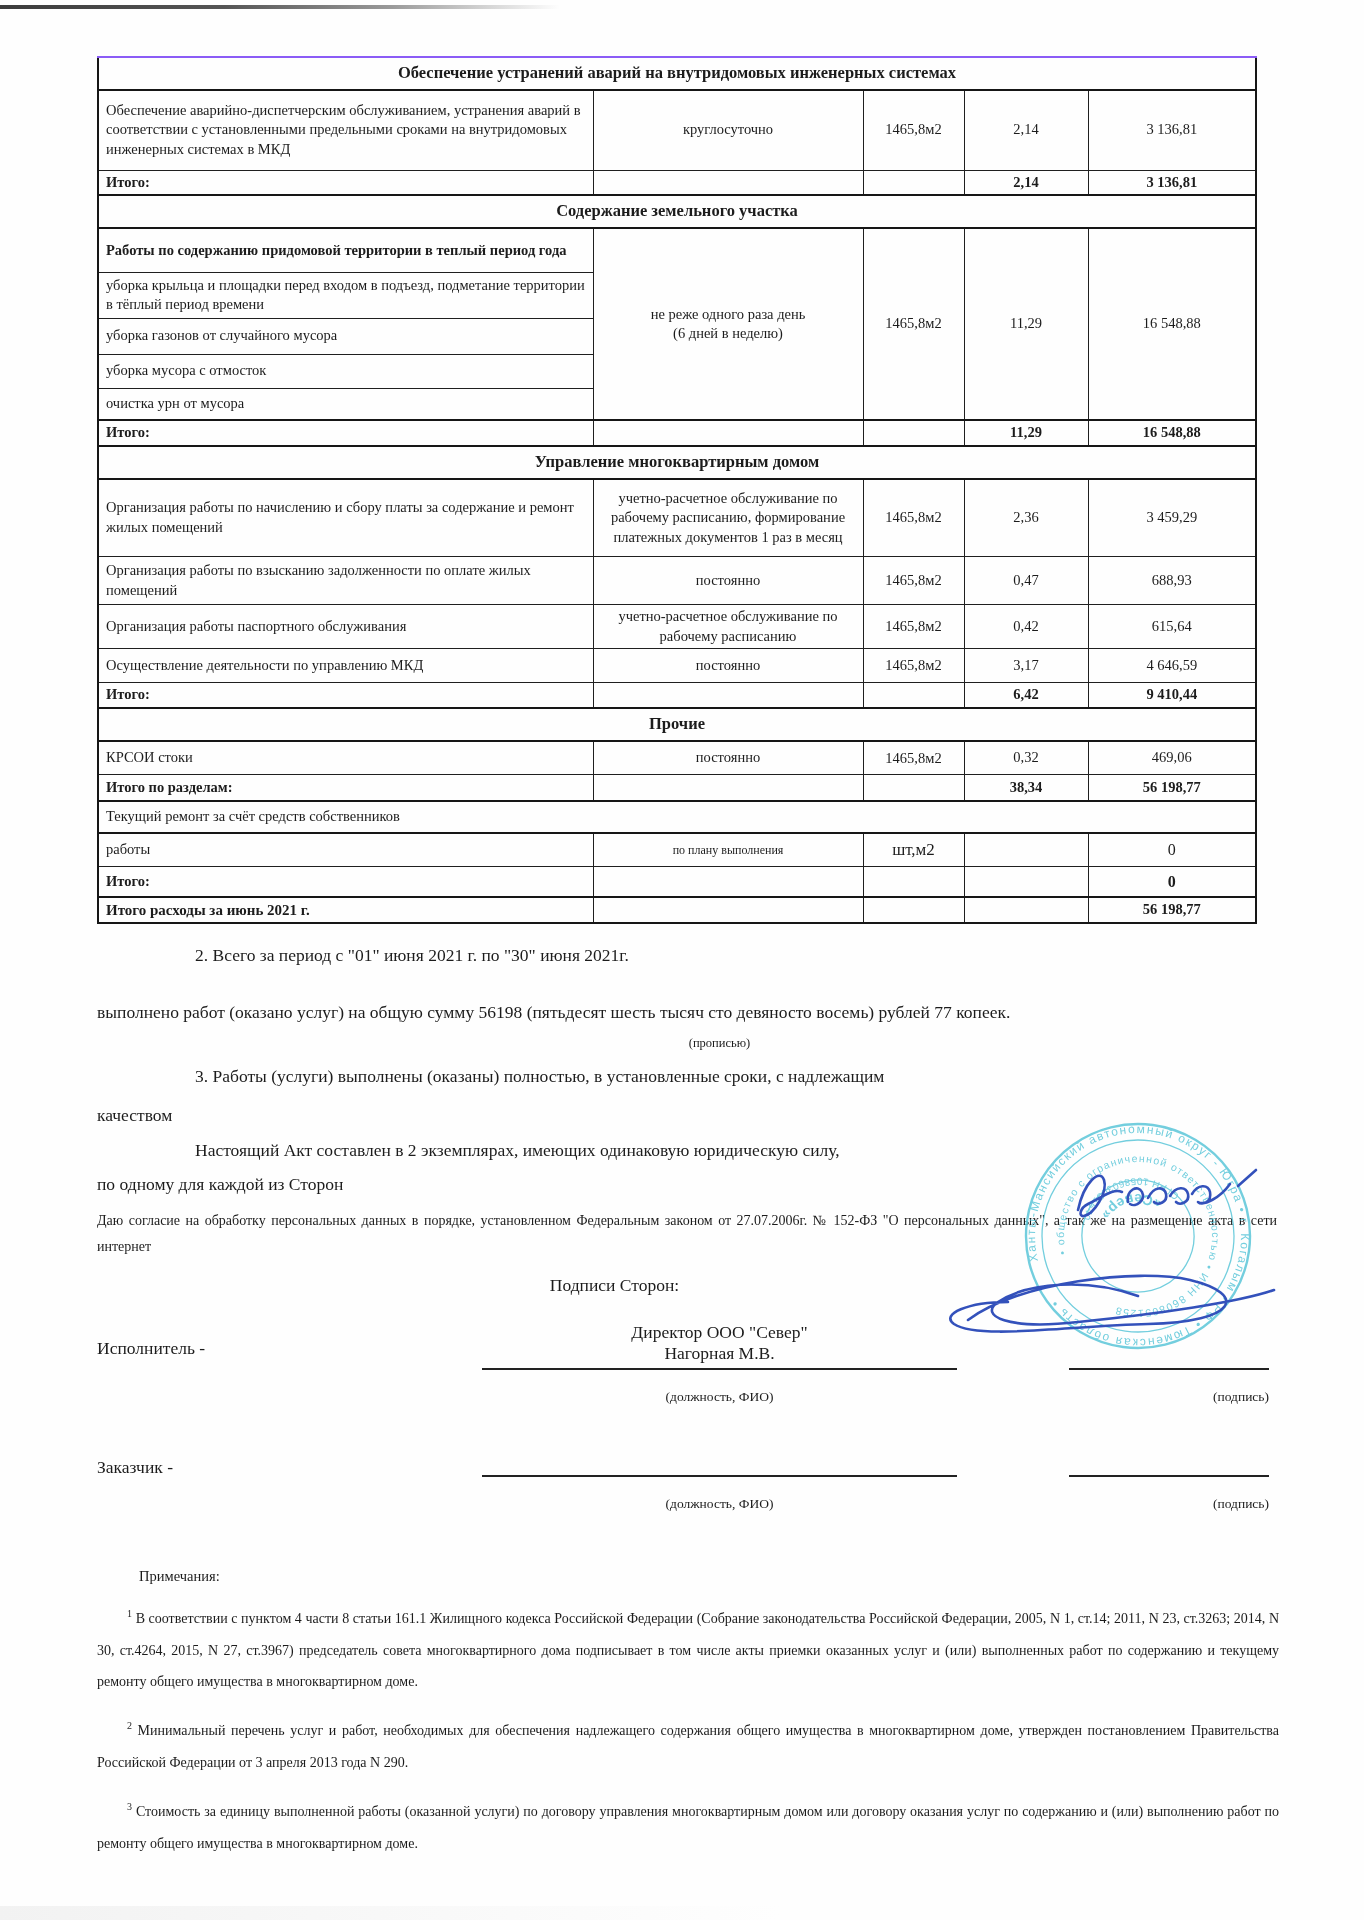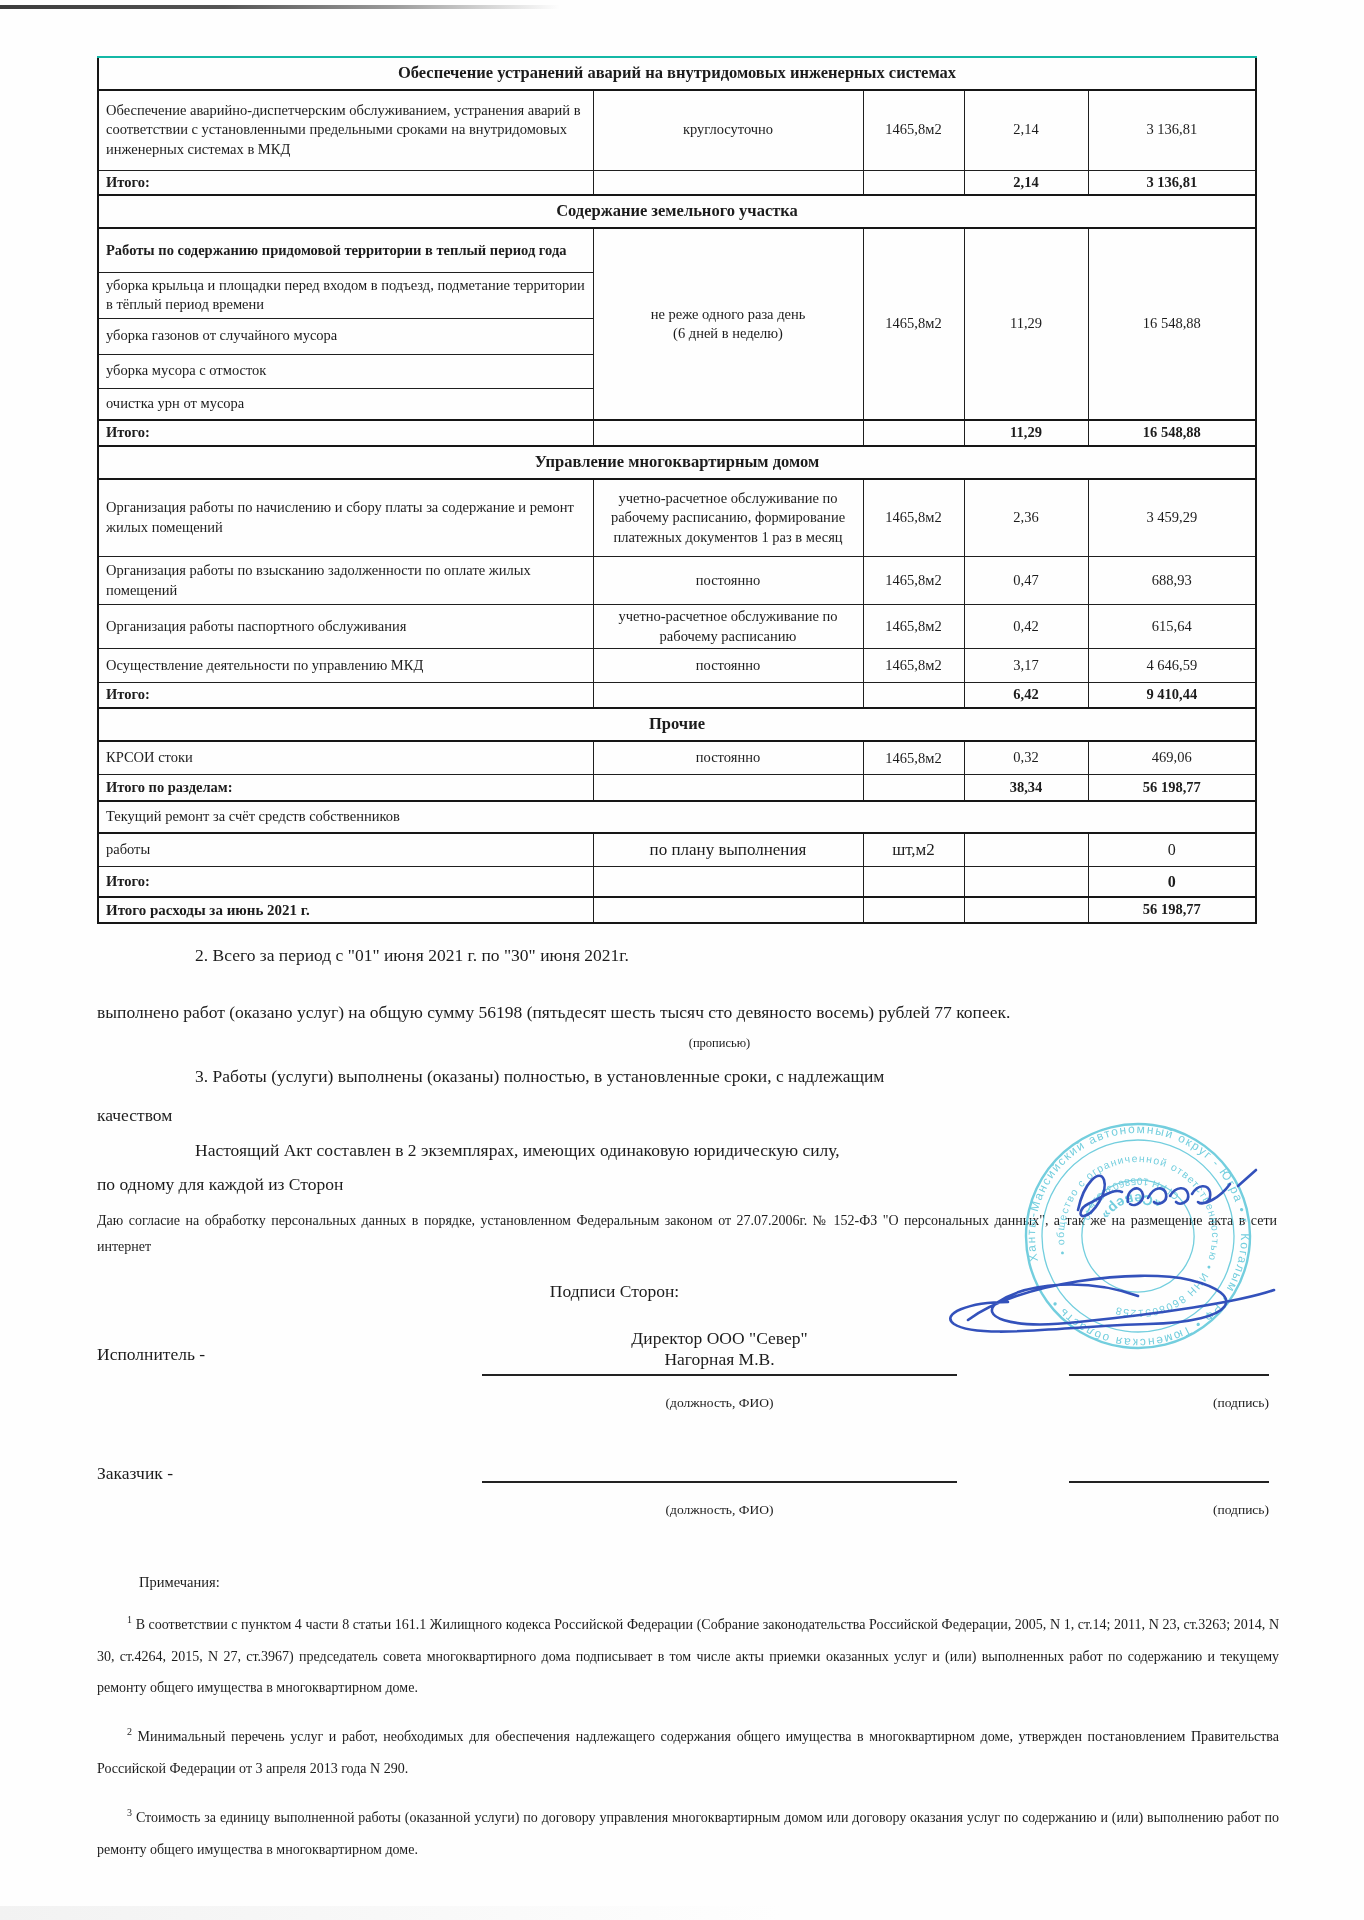--- a/index.html
+++ b/index.html
@@ -10,42 +10,42 @@
   .artifact-bottom{position:absolute;bottom:0;left:0;width:780px;height:14px;
     background:linear-gradient(to right,#f2f2f2 0%,#f7f7f7 40%,rgba(255,255,255,0) 100%);}
   .content{padding:56px 92px 0 97px;}
 
   
   table.doc{border-collapse:collapse;table-layout:fixed;width:1158px;border:2px solid #161616;}
   table.doc td{border:1px solid #1f1f1f;font-size:14.5px;line-height:1.35;padding:2px 7px;vertical-align:middle;}
   td.c2,td.c3,td.c4,td.c5{text-align:center;}
   td.area{font-size:11.5px;}
   tr.sec td{font-weight:bold;font-size:16.5px;text-align:center;height:27px;
-            border-top:2px solid #14b8a6;border-bottom:2px solid #161616;}
+            border-top:2px solid #8b5cf6;border-bottom:2px solid #161616;}
   td.b{font-weight:bold;}
   td.big{font-size:18.5px;}
   td.pre{white-space:pre-line;}
   td.vtop{vertical-align:top;padding-top:16px;}
   td.vbot{vertical-align:bottom;padding-bottom:12px;}
   tr.thick td{border-top:2px solid #161616;}
   tr.thickb td{border-bottom:2px solid #161616;}
 
   
   .p{font-size:17.5px;line-height:1.32;}
   .ind{padding-left:98px;}
   .p2a{margin-top:20px;}
   .p2b{margin-top:34px;}
   .propis{margin-top:12px;font-size:12.5px;text-align:center;padding-left:70px;}
   .p3{margin-top:14px;}
   .p3b{margin-top:16px;}
   .p4{margin-top:18px;}
   .p5a{margin-top:12px;}
   .p5b{margin-top:10px;}
   .consent{margin-top:12px;font-size:14px;line-height:1.85;width:1180px;text-align:justify;}
-  .sig-title{margin-top:22px;font-size:17.5px;text-align:center;padding-right:140px;}
+  .sig-title{margin-top:16px;font-size:17.5px;text-align:center;padding-right:140px;}
 
   
   .sig-row{display:flex;align-items:flex-end;width:1172px;}
   .sig-row.exec{margin-top:26px;}
   .sig-row.cust{margin-top:52px;}
   .sig-label{width:385px;font-size:17.5px;}
   .sig-label.exec{padding-bottom:46px;}
   .sig-label.cust{padding-bottom:34px;}
   .sig-center{width:475px;text-align:center;font-size:17.5px;}
   .sig-spacer{flex:1;}
@@ -193,21 +193,21 @@
         <td class="c4 b">38,34</td>
         <td class="c5 b">56 198,77</td>
           </tr>
 
       <tr style="height:32px" class="thickb">
         <td colspan="5" class="big">Текущий ремонт за счёт средств собственников</td>
           </tr>
 
       <tr style="height:34px">
         <td class="c1 big">работы</td>
-        <td class="c2" style="font-size:17px">по плану выполнения</td>
+        <td class="c2" style="font-size:12px">по плану выполнения</td>
         <td class="c3" style="font-size:17px">шт,м2</td>
         <td></td>
         <td class="c5" style="font-size:16px">0</td>
           </tr>
 
       <tr style="height:30px" class="thickb">
         <td class="b big">Итого:</td>
         <td></td>
             <td></td>
         <td></td>

